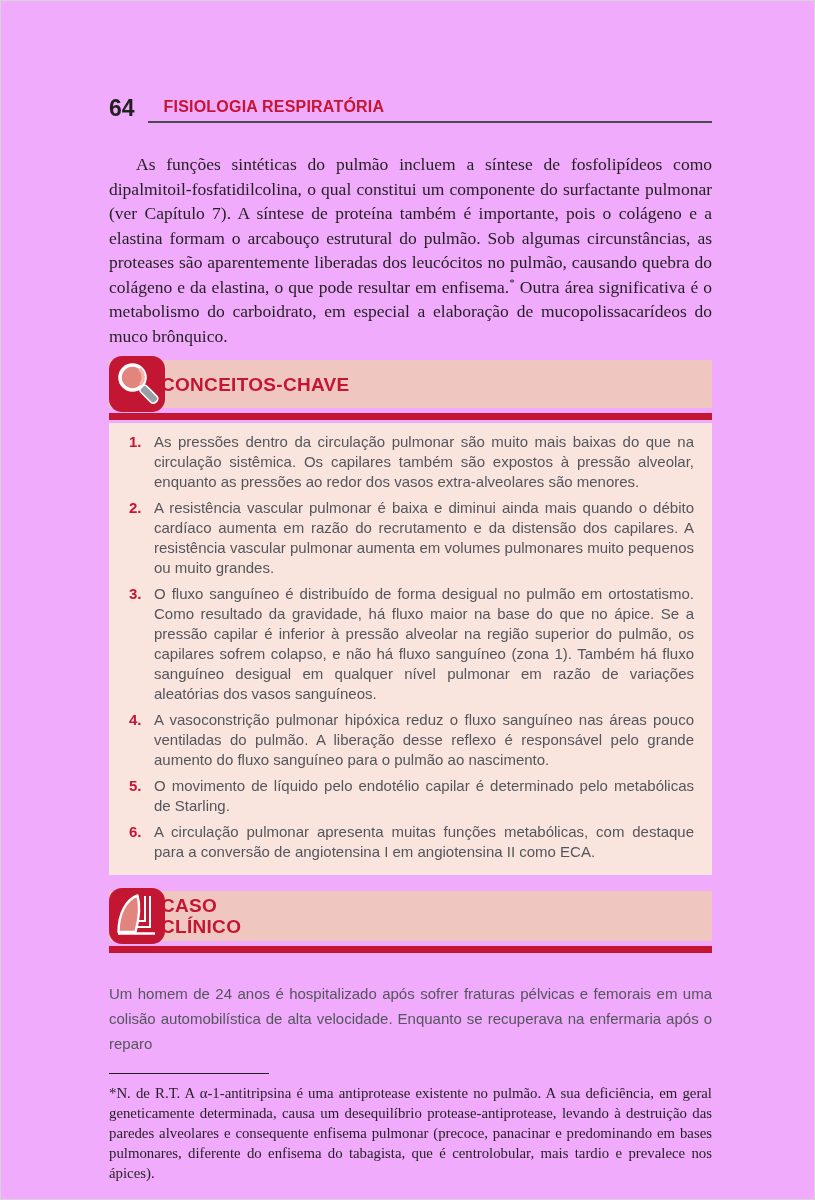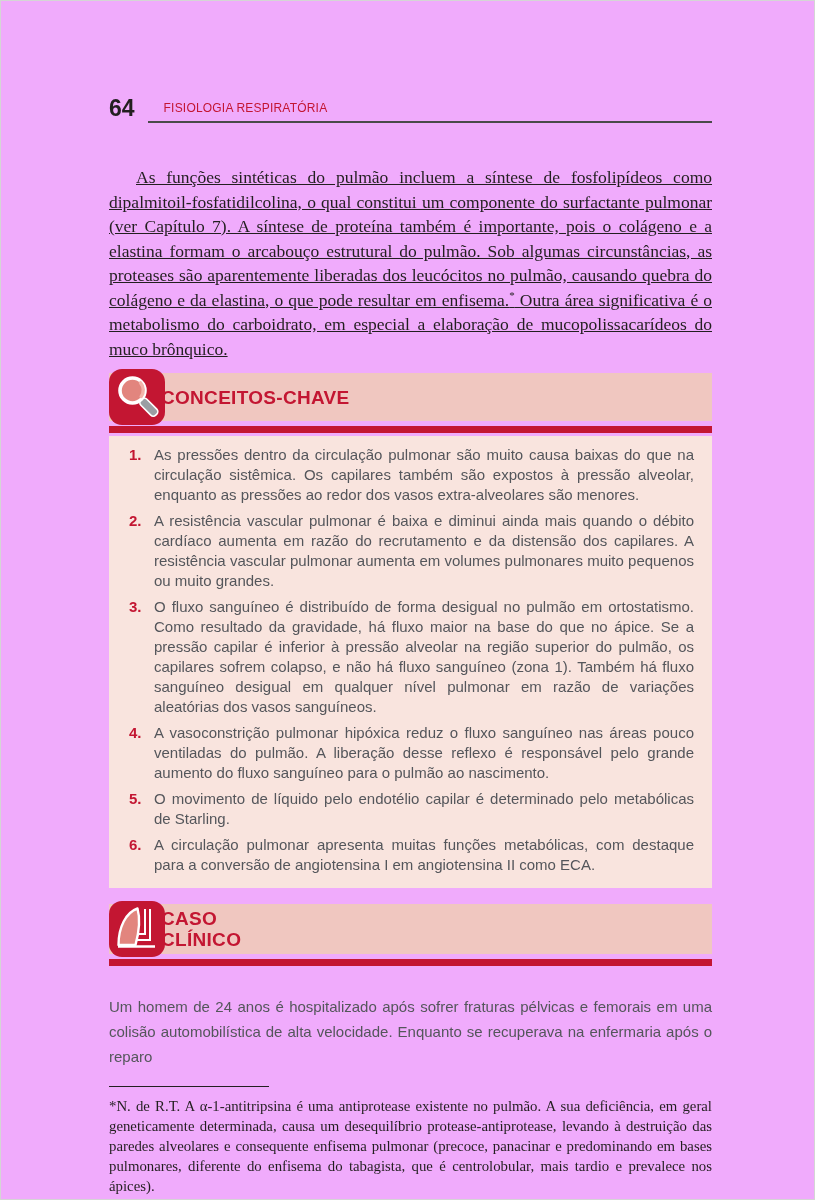--- a/index.html
+++ b/index.html
@@ -28,30 +28,30 @@
     font-family:"Liberation Sans",sans-serif;
     font-weight:700;font-size:23px;line-height:1;
     color:var(--text-dark);padding-bottom:3px;
   }
   .running-head-wrap{
     flex:1;border-bottom:2px solid var(--rule-dark);
     padding-bottom:5px;
   }
   .running-head{
     font-family:"Liberation Sans",sans-serif;
-    font-weight:400;font-size:12px;letter-spacing:.2px;
+    font-weight:700;font-size:16px;letter-spacing:.2px;
     color:var(--accent-red);
     padding-left:16px;
   }
   
   .intro{
-    margin-top:42px;
+    margin-top:29px;
     font-size:17.5px;line-height:24.5px;
     color:var(--text-dark);
-    text-align:justify;text-indent:27px;text-decoration:underline;
+    text-align:justify;text-indent:27px;
   }
   .intro sup{font-size:11px;line-height:0;}
   
   .feature{margin-top:12px;}
   .feature.first{margin-top:12px;}
   .banner{
     position:relative;
     background:var(--banner-pink);
     min-height:48px;
     display:flex;align-items:center;
@@ -133,21 +133,21 @@
         <circle cx="23.5" cy="21.5" r="12.5" fill="#e2857e" stroke="#ffffff" stroke-width="3.6"></circle>
         <path d="M31.5,13.8 A11,11 0 0,1 32.2,27.5" fill="none" stroke="#f3b4ab" stroke-width="3.4" stroke-linecap="round"></path>
       </svg>
       <h2 class="banner-title">CONCEITOS-CHAVE</h2>
     </div>
     <div class="red-rule"></div>
 
     <ol class="concepts-box" style="list-style:none;">
       <li class="concept-item">
         <span class="concept-num">1.</span>
-        <span class="concept-text">As pressões dentro da circulação pulmonar são muito causa baixas do que na circulação sistêmica. Os capilares também são expostos à pressão alveolar, enquanto as pressões ao redor dos vasos extra-alveolares são menores.</span>
+        <span class="concept-text">As pressões dentro da circulação pulmonar são muito mais baixas do que na circulação sistêmica. Os capilares também são expostos à pressão alveolar, enquanto as pressões ao redor dos vasos extra-alveolares são menores.</span>
       </li>
       <li class="concept-item">
         <span class="concept-num">2.</span>
         <span class="concept-text">A resistência vascular pulmonar é baixa e diminui ainda mais quando o débito cardíaco aumenta em razão do recrutamento e da distensão dos capilares. A resistência vascular pulmonar aumenta em volumes pulmonares muito pequenos ou muito grandes.</span>
       </li>
       <li class="concept-item">
         <span class="concept-num">3.</span>
         <span class="concept-text">O fluxo sanguíneo é distribuído de forma desigual no pulmão em ortostatismo. Como resultado da gravidade, há fluxo maior na base do que no ápice. Se a pressão capilar é inferior à pressão alveolar na região superior do pulmão, os capilares sofrem colapso, e não há fluxo sanguíneo (zona 1). Também há fluxo sanguíneo desigual em qualquer nível pulmonar em razão de variações aleatórias dos vasos sanguíneos.</span>
       </li>
       <li class="concept-item">

